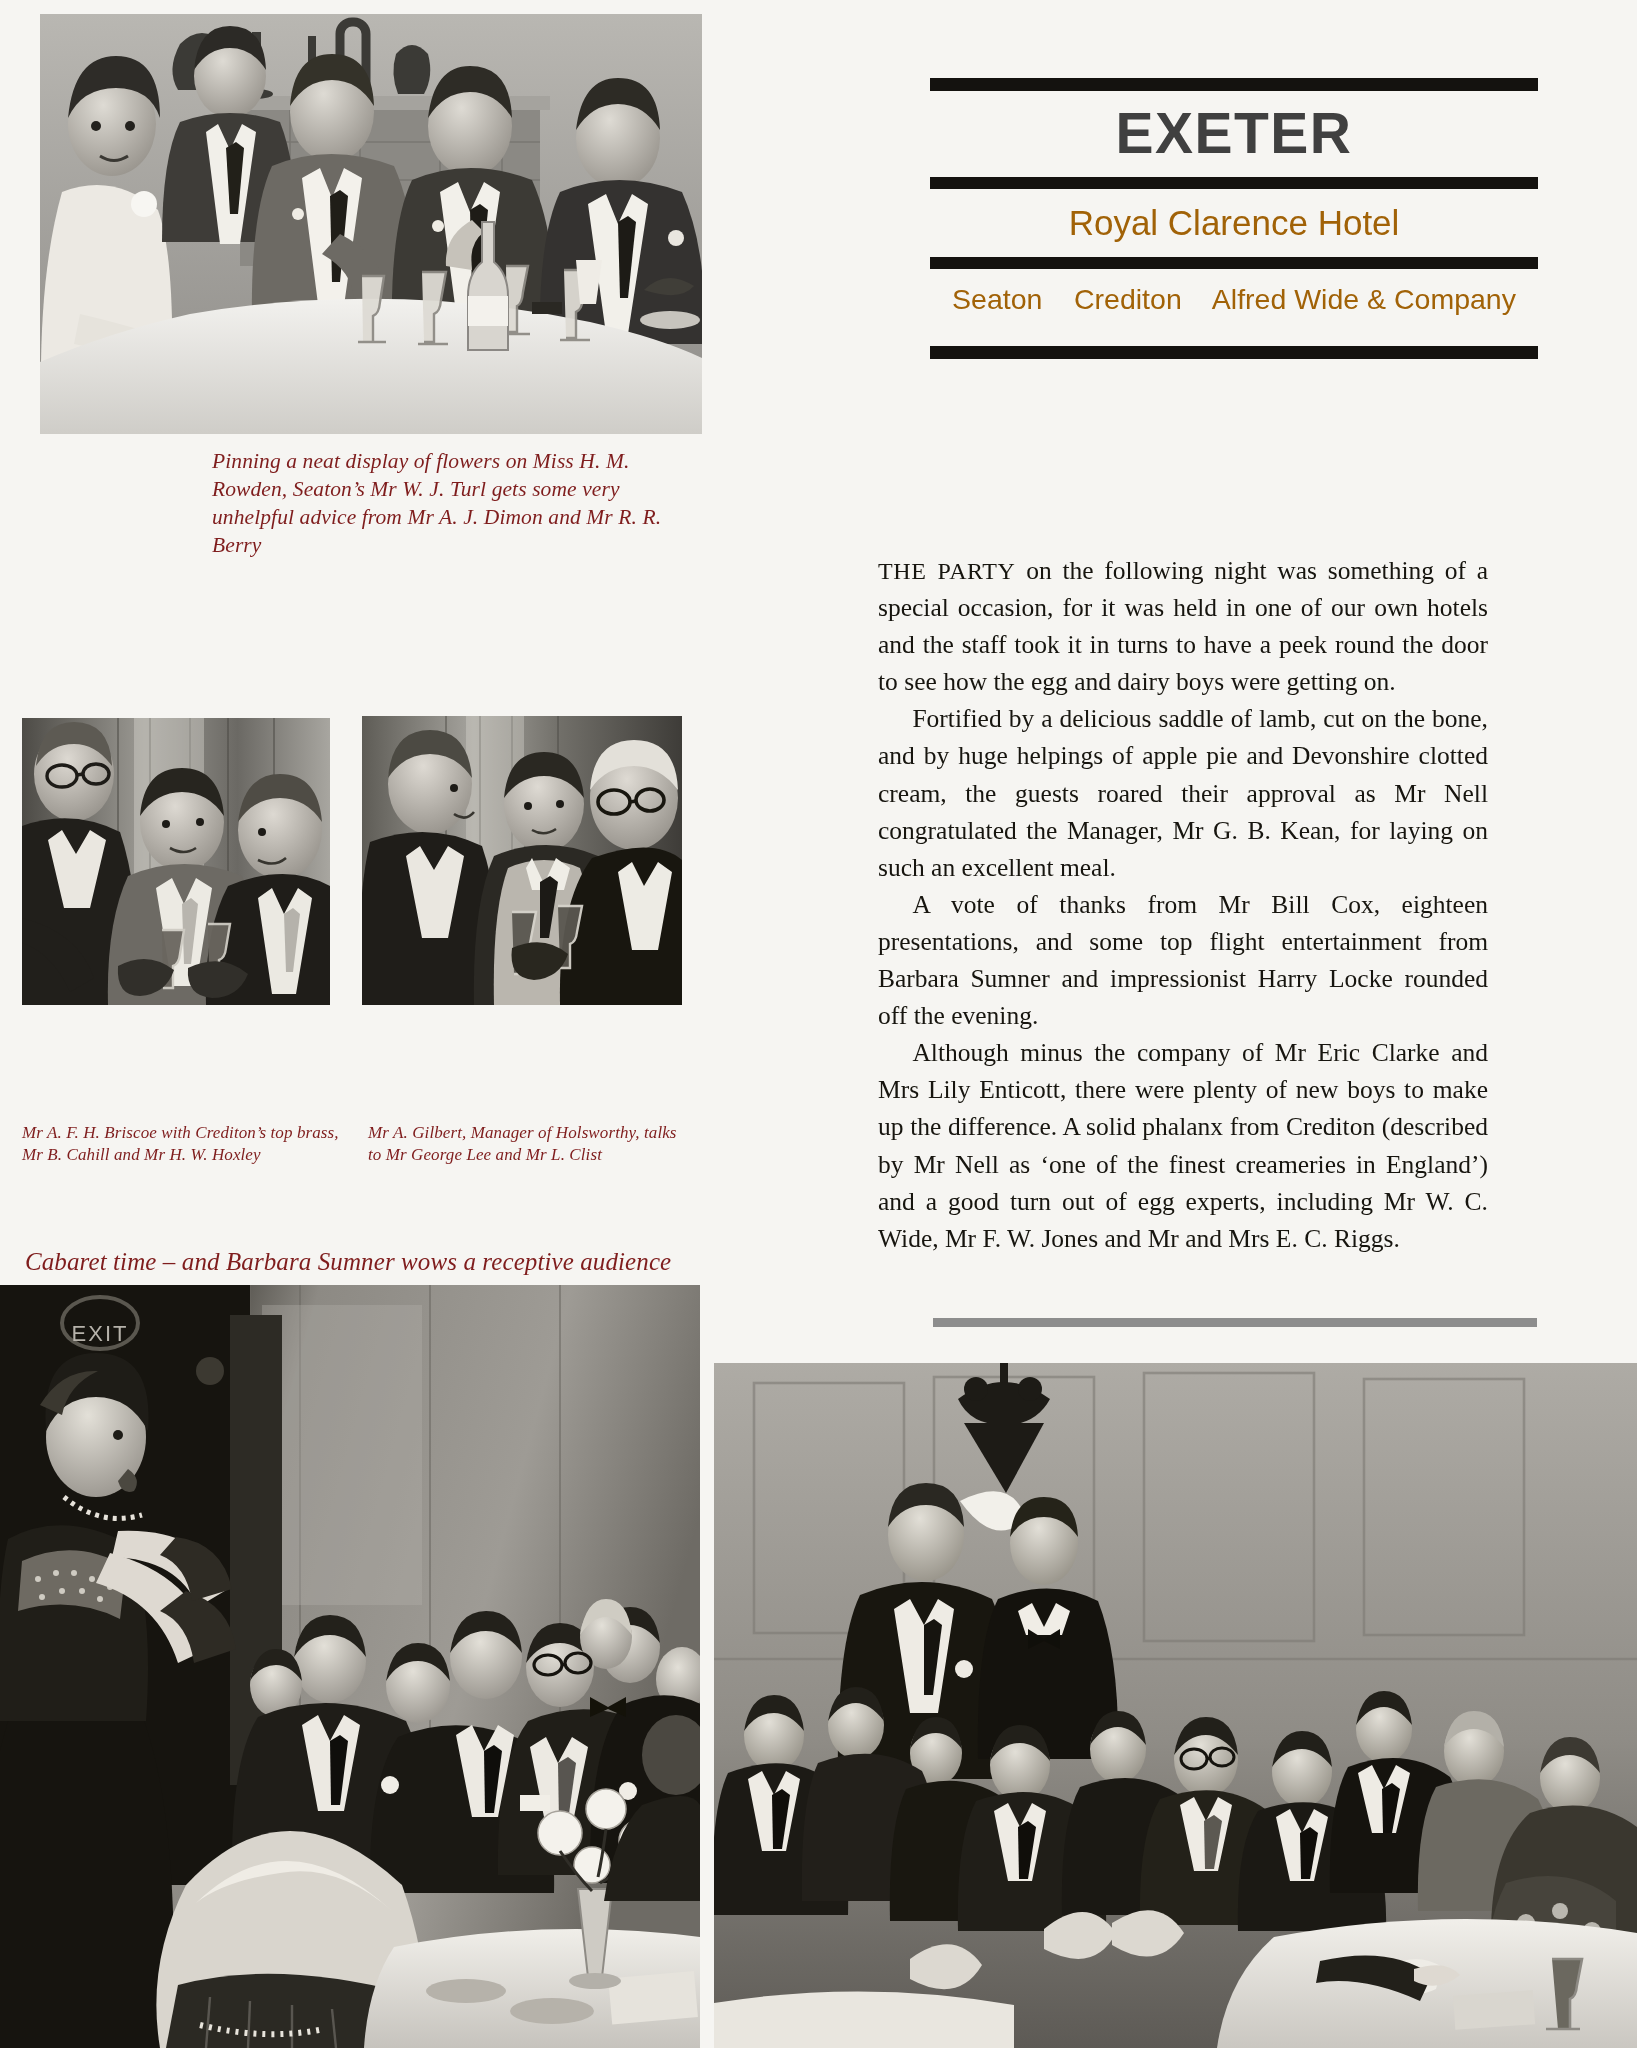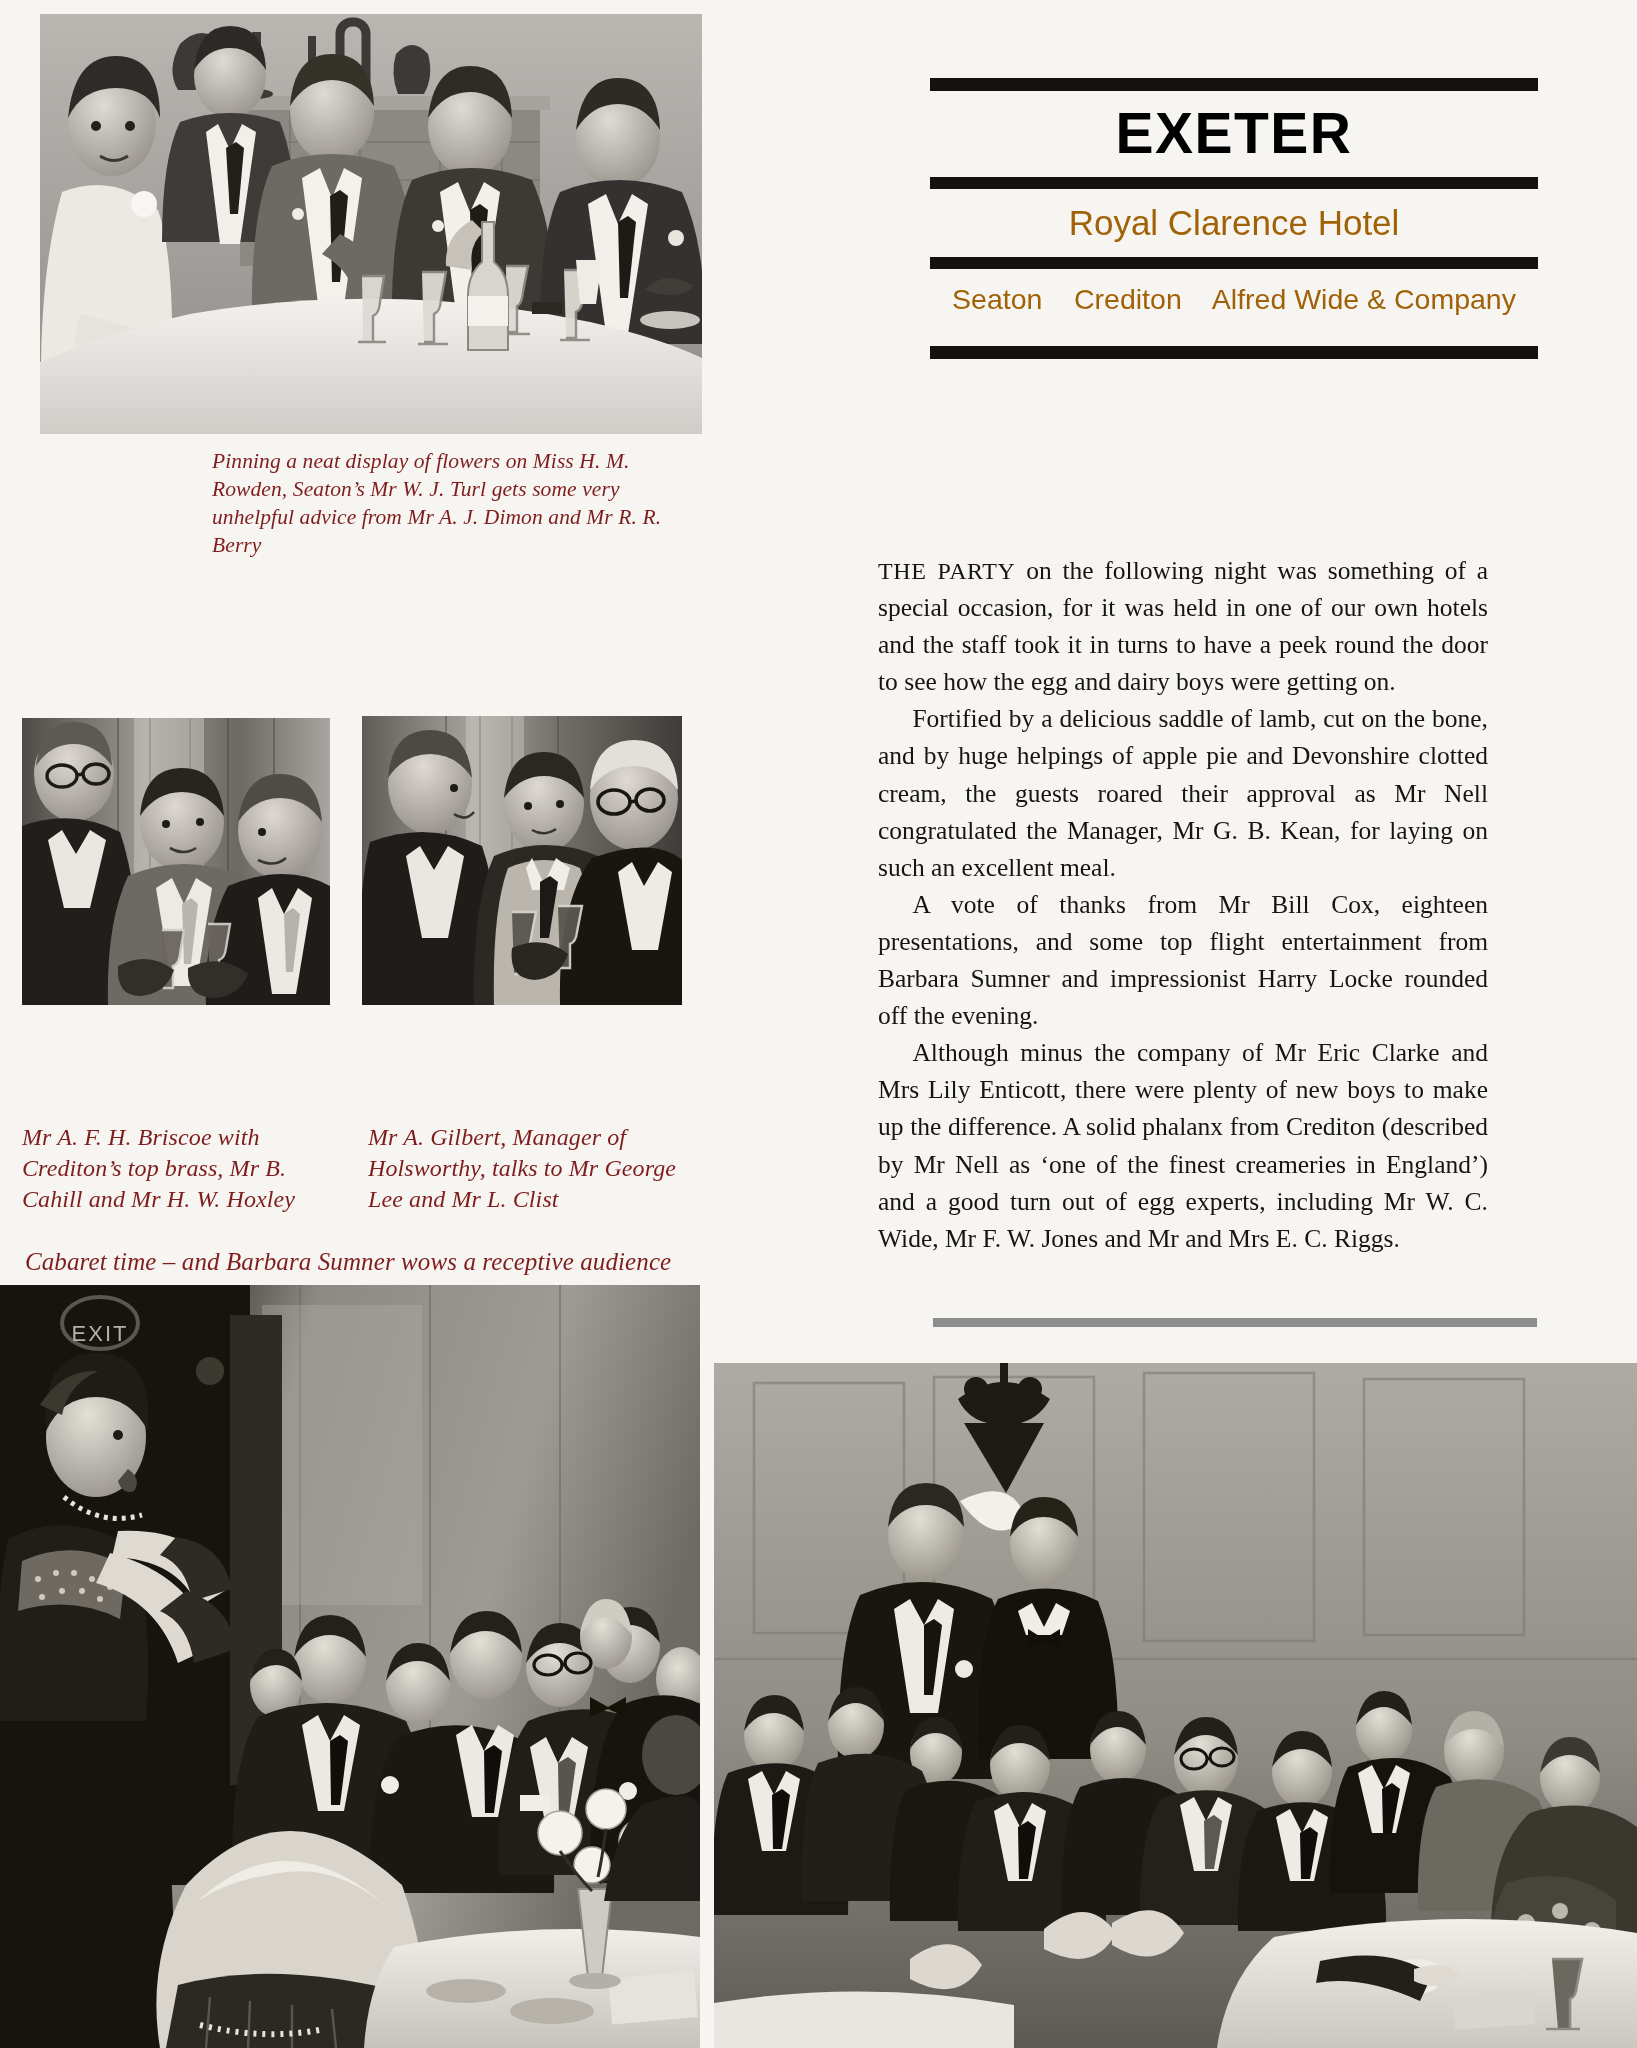--- a/index.html
+++ b/index.html
@@ -27,21 +27,21 @@
   
   .caption {
     position: absolute;
     font-family: "Liberation Serif", serif;
     font-style: italic;
     color: #7f1d1d;
     line-height: 1.30;
     letter-spacing: .1px;
   }
   .cap-top   { font-size: 21.5px; }
-  .cap-mid   { font-size: 24px; }
+  .cap-mid   { font-size: 17px; }
   .cap-wide  { font-size: 25px;   }
 
   
   .masthead {
     position: absolute;
     left: 930px;
     top: 78px;
     width: 608px;
   }
   .rule-blk {
@@ -50,21 +50,21 @@
   }
   .r1 { height: 13px; }
   .r2 { height: 12px; }
   .r3 { height: 12px; }
   .r4 { height: 13px; }
 
   .mast-title {
     font-family: "Liberation Sans", sans-serif;
     font-weight: 700;
     font-size: 57px;
-    color: #000000;
+    color: #404040;
     text-align: center;
     letter-spacing: 1.5px;
     line-height: 1;
     padding: 14px 0 15px 0;
   }
   .mast-sub {
     font-family: "Liberation Sans", sans-serif;
     font-weight: 400;
     font-size: 35px;
     color: #a16207;

